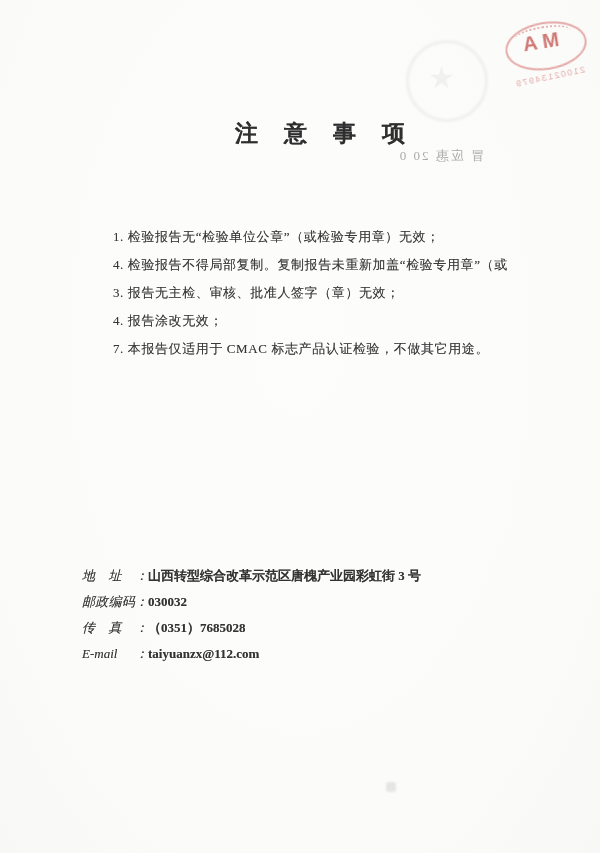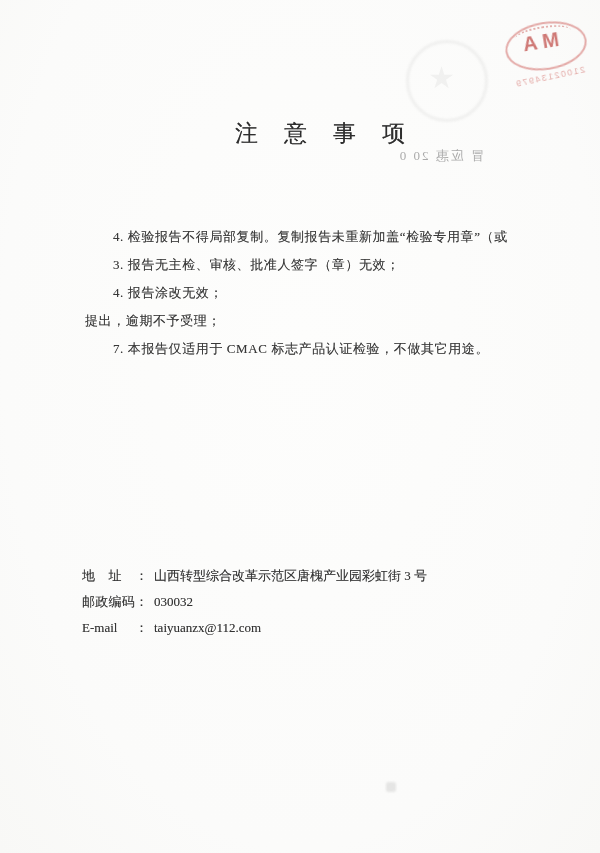--- a/index.html
+++ b/index.html
@@ -8,21 +8,21 @@
     width:600px;height:853px;
     margin:0 auto;
     background:radial-gradient(ellipse at 50% 40%, #fdfdfc 0%, #fbfbfa 70%, #f8f8f6 100%);
     overflow:hidden;
     font-family:"Liberation Serif","DejaVu Serif",serif;
     color:#3a3a3a;
   }
   
   .title{
     position:absolute;left:235px;top:118px;
-    font-size:23px;font-weight:400;letter-spacing:26px;
+    font-size:23px;font-weight:700;letter-spacing:26px;
     color:#2e2e2e;white-space:nowrap;
     text-shadow:0 0 0.5px rgba(50,50,50,.6);
   }
   
   .ghost-seal{
     position:absolute;left:406px;top:40px;width:76px;height:76px;
     border:3px solid rgba(120,120,120,.09);
     border-radius:50%;
     filter:blur(1.2px);
   }
@@ -86,22 +86,23 @@
     position:absolute;left:82px;top:563px;
     font-size:13px;line-height:26px;
     color:#333;
     text-shadow:0 0 .4px rgba(60,60,60,.45);
   }
   .c-row{white-space:nowrap;}
   .c-label{
     display:inline-block;width:66px;
     text-align:justify;text-align-last:justify;
     vertical-align:top;
+    font-style:italic;
   }
-  .c-value{margin-left:6px;}
+  .c-value{margin-left:0;font-weight:bold;}
   
   .speck{
     position:absolute;left:386px;top:782px;width:10px;height:10px;
     background:rgba(120,120,120,.16);
     border-radius:2px;filter:blur(1px);
   }
 </style>
 </head>
 <body>
 
@@ -114,34 +115,37 @@
   <div class="ghost-text">冒 应惠 20 0</div>
 
   <div class="stamp">
     <div class="stamp-oval"></div>
     <div class="stamp-arc"></div>
     <div class="stamp-mono">AM</div>
     <div class="stamp-serial">21002134979</div>
   </div>
 
   <div class="notices">
+    <div class="n-line indent">1. 检验报告无“检验单位公章”（或检验专用章）无效；</div>
     <div class="n-line indent">4. 检验报告不得局部复制。复制报告未重新加盖“检验专用章”（或</div>
     <div class="n-line indent">3. 报告无主检、审核、批准人签字（章）无效；</div>
     <div class="n-line indent">4. 报告涂改无效；</div>
-    <div class="n-line">提出，逾期不予受理；</div>
     <div class="n-line indent">7. 本报告仅适用于 CMAC 标志产品认证检验，不做其它用途。</div>
   </div>
 
   <div class="contact">
     <div class="c-row">
       <span class="c-label">地址：</span><span class="c-value">山西转型综合改革示范区唐槐产业园彩虹街 3 号</span>
     </div>
     <div class="c-row">
       <span class="c-label">邮政编码：</span><span class="c-value">030032</span>
     </div>
     <div class="c-row">
+      <span class="c-label">传真：</span><span class="c-value">（0351）7685028</span>
+    </div>
+    <div class="c-row">
       <span class="c-label">E-mail ：</span><span class="c-value">taiyuanzx@112.com</span>
     </div>
   </div>
 
   <div class="speck"></div>
 
 </div>
 
 </body></html>

